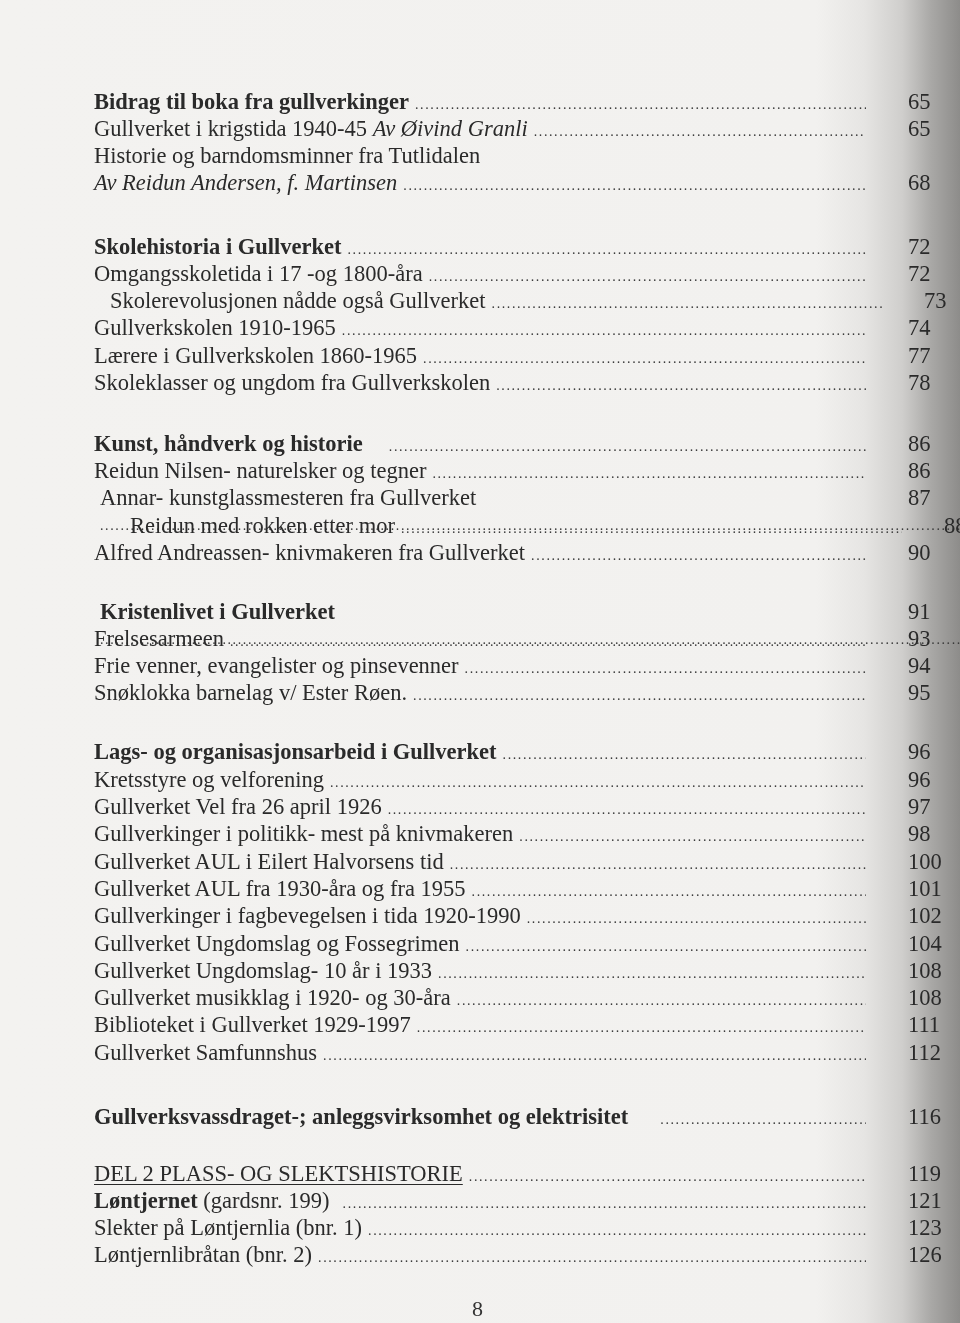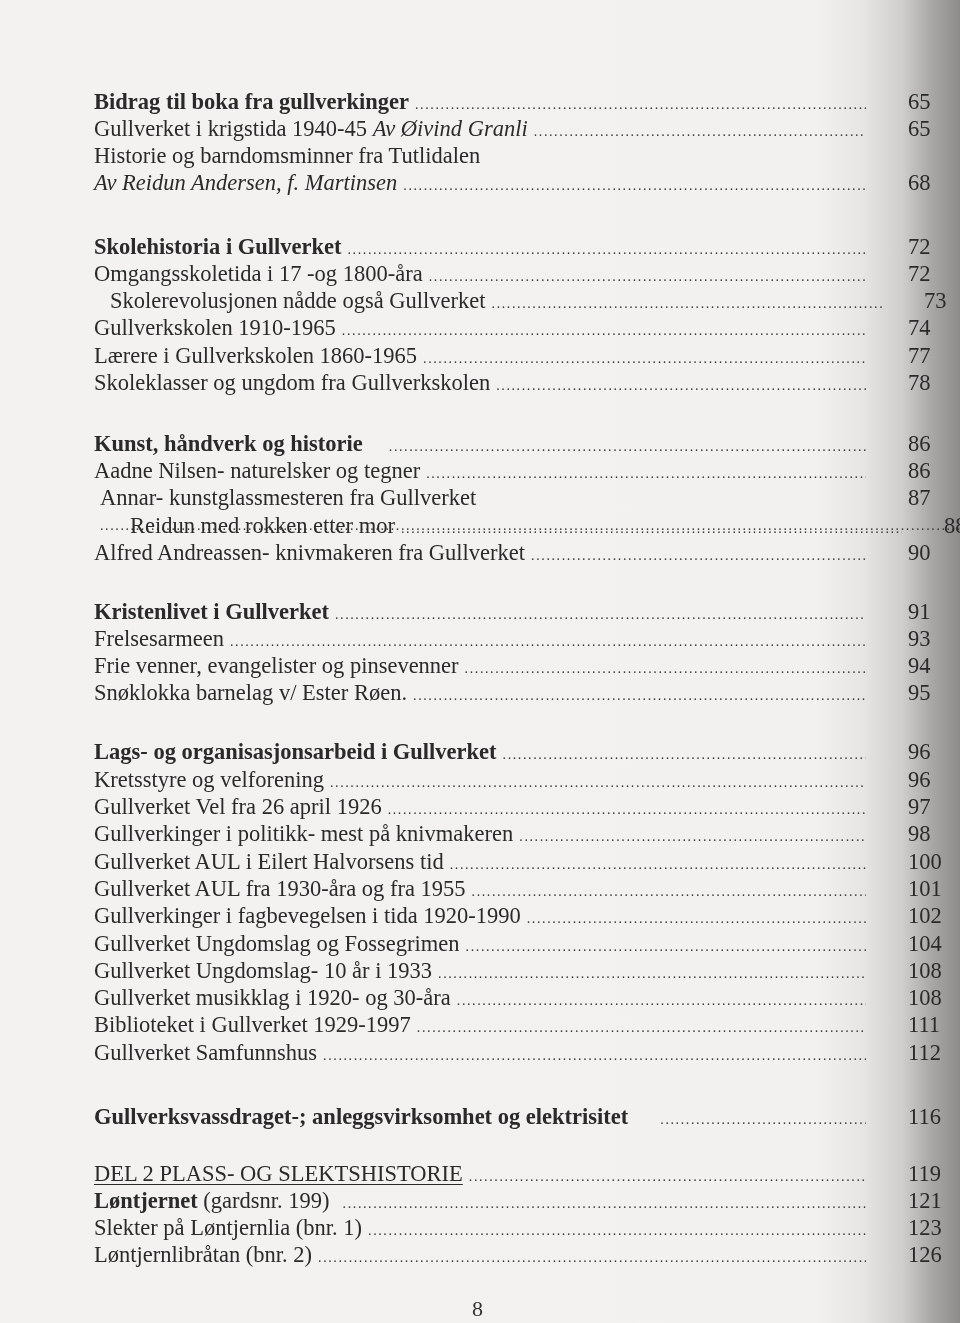--- a/index.html
+++ b/index.html
@@ -98,40 +98,40 @@
         <span class="title"><span>Skoleklasser og ungdom fra Gullverkskolen</span></span>
         <span class="leader"></span>
         <span class="page-num">78</span>
       </div>
       <div class="row bold" style="top: 350px; gap: 20px;">
         <span class="title"><span>Kunst, håndverk og historie</span></span>
         <span class="leader"></span>
         <span class="page-num">86</span>
       </div>
       <div class="row" style="top: 377px;">
-        <span class="title"><span>Aadne Nilsen- naturelsker og tegner</span></span>
+        <span class="title"><span>Reidun Nilsen- naturelsker og tegner</span></span>
         <span class="leader"></span>
         <span class="page-num">86</span>
       </div>
       <div class="row" style="top: 404px; flex-direction: column;">
         <span class="title"><span>Annar- kunstglassmesteren fra Gullverket</span></span>
         <span class="leader"></span>
         <span class="page-num">87</span>
       </div>
       <div class="row" style="top: 432px; margin-left: 36px;">
         <span class="title"><span>Reidun med rokken etter mor</span></span>
         <span class="leader"></span>
         <span class="page-num">88</span>
       </div>
       <div class="row" style="top: 459px;">
         <span class="title"><span>Alfred Andreassen- knivmakeren fra Gullverket</span></span>
         <span class="leader"></span>
         <span class="page-num">90</span>
       </div>
-      <div class="row bold" style="top: 518px;">
+      <div class="row bold" style="top: 518px; flex-direction: column;">
         <span class="title"><span>Kristenlivet i Gullverket</span></span>
         <span class="leader"></span>
         <span class="page-num">91</span>
       </div>
       <div class="row" style="top: 545px;">
         <span class="title"><span>Frelsesarmeen</span></span>
         <span class="leader"></span>
         <span class="page-num">93</span>
       </div>
       <div class="row" style="top: 572px;">

